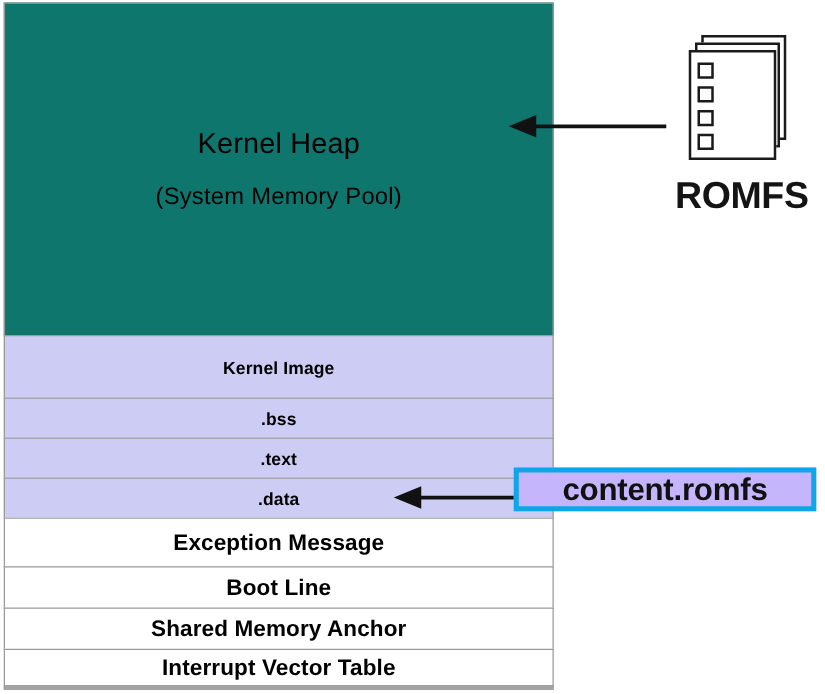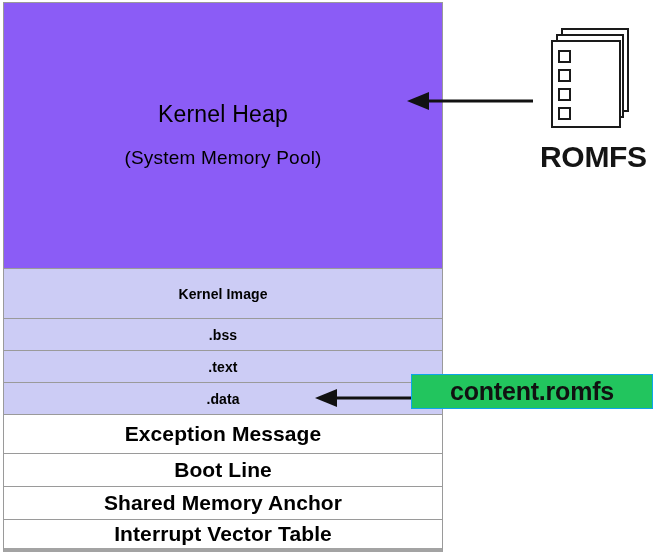--- a/index.html
+++ b/index.html
@@ -33,21 +33,21 @@
     align-items: center;
     justify-content: center;
     text-align: center;
     position: relative;
   }
   .mem-block:last-child {
     border-bottom: 4px solid #a3a3a3;
   }
 
   .mem-block.heap {
-    background: #8b5cf6;
+    background: #0f766e;
     height: 266px;
   }
   .mem-block.image {
     background: #ccccf5;
     height: 50px;
   }
   .mem-block.section {
     background: #ccccf5;
     height: 32px;
   }
@@ -72,21 +72,21 @@
     letter-spacing: 0.2px;
     line-height: 1.1;
   }
 
   .block-label {
     font-size: 14px;
     font-weight: bold;
     letter-spacing: 0.1px;
   }
   .block-label.small {
-    font-size: 21px;
+    font-size: 18px;
   }
 
   
   .arrow {
     position: absolute;
   }
 
   
   #romfs-group {
     position: absolute;
@@ -160,24 +160,24 @@
   }
 
   
   #callout-content-romfs {
     position: absolute;
     left: 411px;
     top: 374px;
     width: 242px;
     height: 35px;
     box-sizing: border-box;
-    background: #22c55e;
-    border: 1px solid #0ea5e9;
+    background: #c4b5fd;
+    border: 4px solid #0ea5e9;
     display: flex;
-    align-items: center;
+    align-items: flex-start;
     justify-content: center;
     z-index: 5;
   }
   #callout-content-romfs .callout-text {
     font-size: 25px;
     font-weight: bold;
     letter-spacing: -0.2px;
     color: #111111;
   }
 </style>

